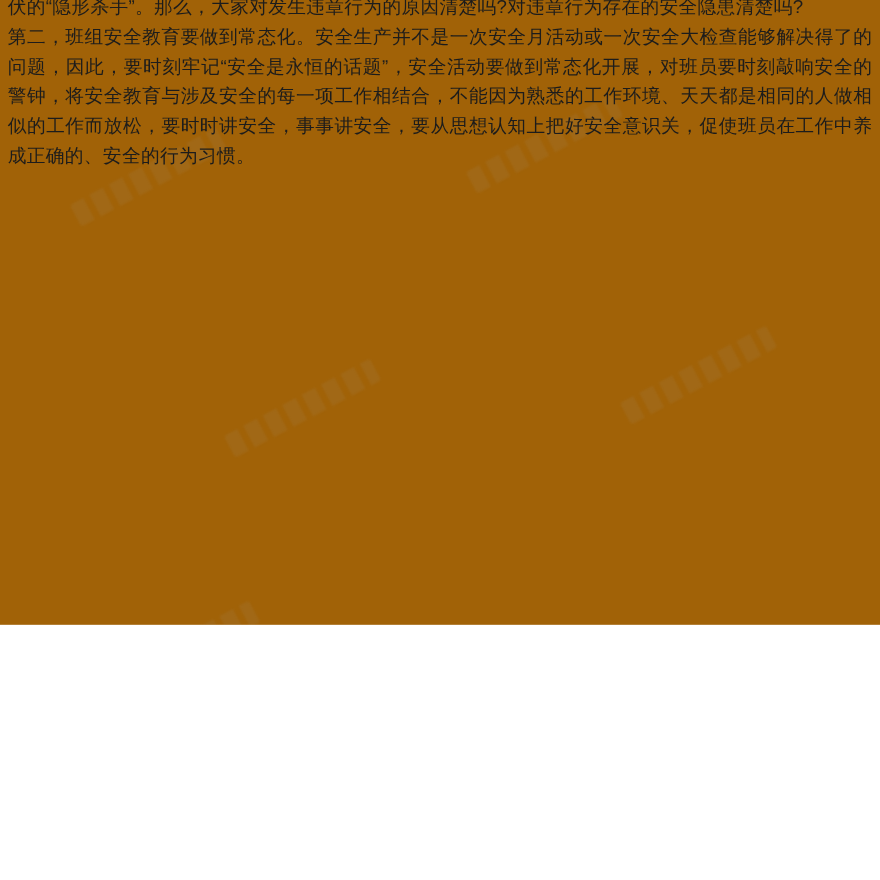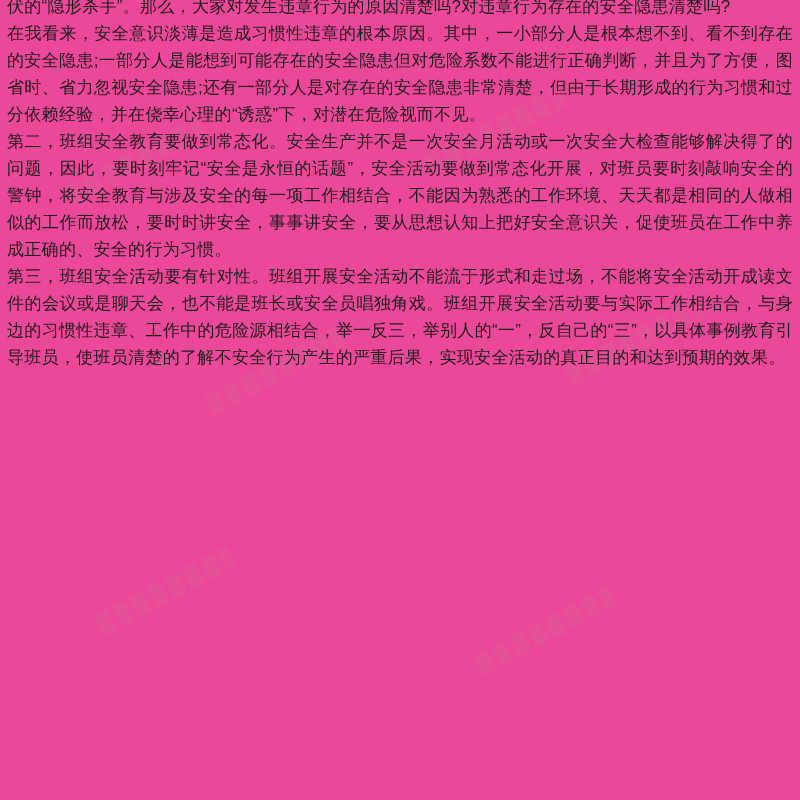--- a/index.html
+++ b/index.html
@@ -7,22 +7,22 @@
     padding: 0;
     width: 800px;
     height: 800px;
     background: #ffffff;
     overflow: hidden;
     font-family: "Liberation Sans", "DejaVu Sans", sans-serif;
   }
   .page {
     position: relative;
     width: 800px;
-    height: 800px;
-    background: #ec4899;
+    height: 568px;
+    background: #a16207;
     overflow: hidden;
   }
   .content {
     position: relative;
     z-index: 2;
     margin-top: -7px;
     padding: 0 7px 0 7px;
     color: #1c1c1c;
   }
   .para {
@@ -68,17 +68,15 @@
   <div class="watermarks">
     <div class="wm wm1"></div>
     <div class="wm wm2"></div>
     <div class="wm wm3"></div>
     <div class="wm wm4"></div>
     <div class="wm wm5"></div>
     <div class="wm wm6"></div>
   </div>
   <div class="content">
       <p class="para">伏的“隐形杀手”。那么，大家对发生违章行为的原因清楚吗?对违章行为存在的安全隐患清楚吗?</p>
-      <p class="para">在我看来，安全意识淡薄是造成习惯性违章的根本原因。其中，一小部分人是根本想不到、看不到存在的安全隐患;一部分人是能想到可能存在的安全隐患但对危险系数不能进行正确判断，并且为了方便，图省时、省力忽视安全隐患;还有一部分人是对存在的安全隐患非常清楚，但由于长期形成的行为习惯和过分依赖经验，并在侥幸心理的“诱惑”下，对潜在危险视而不见。</p>
       <p class="para">第二，班组安全教育要做到常态化。安全生产并不是一次安全月活动或一次安全大检查能够解决得了的问题，因此，要时刻牢记“安全是永恒的话题”，安全活动要做到常态化开展，对班员要时刻敲响安全的警钟，将安全教育与涉及安全的每一项工作相结合，不能因为熟悉的工作环境、天天都是相同的人做相似的工作而放松，要时时讲安全，事事讲安全，要从思想认知上把好安全意识关，促使班员在工作中养成正确的、安全的行为习惯。</p>
-      <p class="para">第三，班组安全活动要有针对性。班组开展安全活动不能流于形式和走过场，不能将安全活动开成读文件的会议或是聊天会，也不能是班长或安全员唱独角戏。班组开展安全活动要与实际工作相结合，与身边的习惯性违章、工作中的危险源相结合，举一反三，举别人的“一”，反自己的“三”，以具体事例教育引导班员，使班员清楚的了解不安全行为产生的严重后果，实现安全活动的真正目的和达到预期的效果。</p>
     </div>
 </div>
 
 </body></html>

